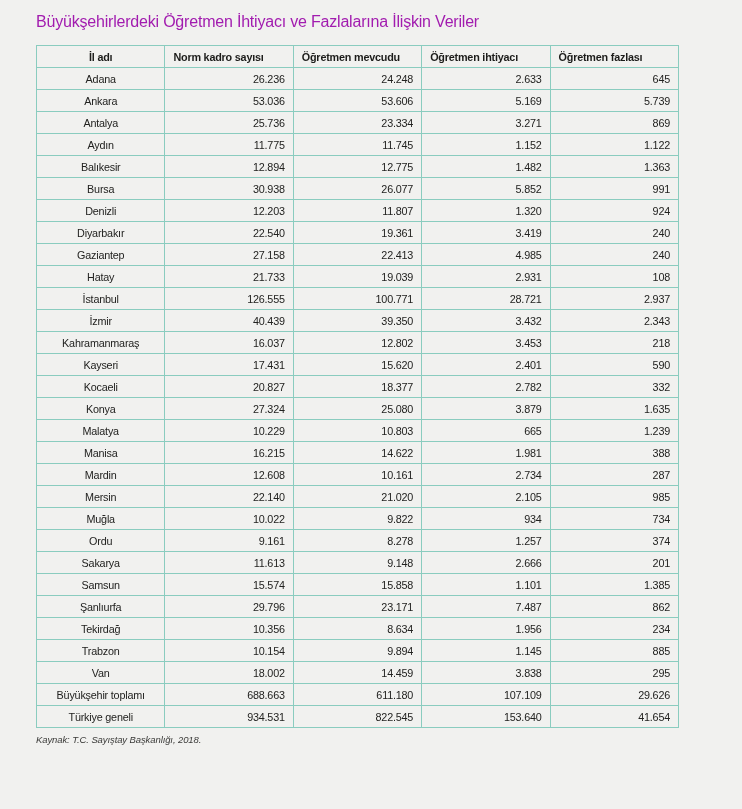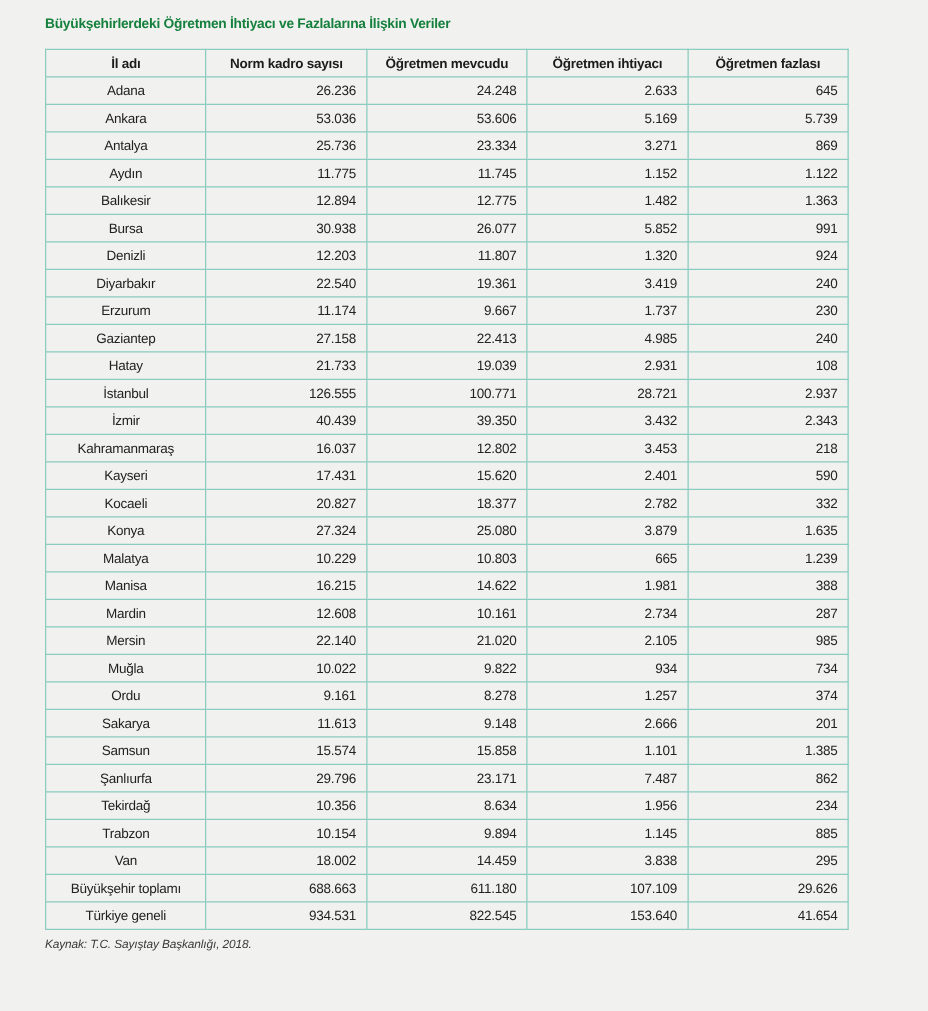--- a/index.html
+++ b/index.html
@@ -11,23 +11,23 @@
   }
   .page {
     width: 742px;
     height: 809px;
     box-sizing: border-box;
     padding: 13px 0 0 36px;
     background: #f1f1ef;
     position: relative;
   }
   .page-title {
-    color: #15803d;
-    font-size: 11px;
-    font-weight: bold;
+    color: #a21caf;
+    font-size: 16px;
+    font-weight: normal;
     margin: 0 0 14px 0;
     letter-spacing: -0.2px;
   }
   table.data-table {
     border-collapse: collapse;
     width: 643px;
     table-layout: fixed;
     background: #f1f1ef;
   }
   table.data-table th,
@@ -37,21 +37,21 @@
     padding: 3px 8px;
     height: 15px;
     line-height: 14px;
     white-space: nowrap;
     overflow: hidden;
     letter-spacing: -0.2px;
   }
   table.data-table th {
     font-weight: bold;
     color: #1c1c1a;
-    text-align: center;
+    text-align: left;
   }
   table.data-table th.col-name {
     text-align: center;
   }
   td.cell-name { text-align: center; }
   td.cell-num  { text-align: right; }
   tr.total-row td { font-weight: normal; }
   .source-note {
     font-size: 9.5px;
     font-style: italic;
@@ -127,27 +127,20 @@
           <td class="cell-num">924</td>
         </tr>
         <tr>
           <td class="cell-name">Diyarbakır</td>
           <td class="cell-num">22.540</td>
           <td class="cell-num">19.361</td>
           <td class="cell-num">3.419</td>
           <td class="cell-num">240</td>
         </tr>
         <tr>
-          <td class="cell-name">Erzurum</td>
-          <td class="cell-num">11.174</td>
-          <td class="cell-num">9.667</td>
-          <td class="cell-num">1.737</td>
-          <td class="cell-num">230</td>
-        </tr>
-        <tr>
           <td class="cell-name">Gaziantep</td>
           <td class="cell-num">27.158</td>
           <td class="cell-num">22.413</td>
           <td class="cell-num">4.985</td>
           <td class="cell-num">240</td>
         </tr>
         <tr>
           <td class="cell-name">Hatay</td>
           <td class="cell-num">21.733</td>
           <td class="cell-num">19.039</td>

